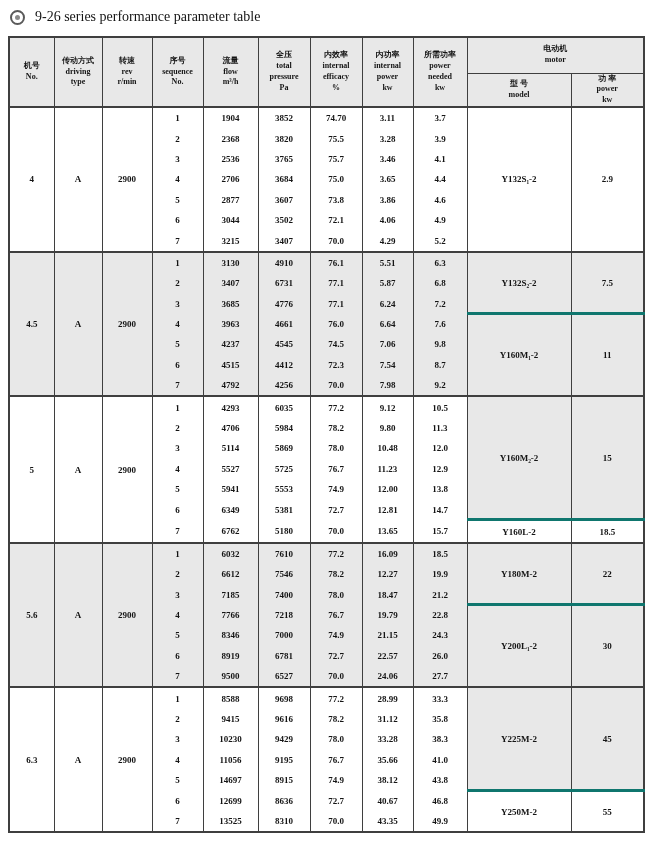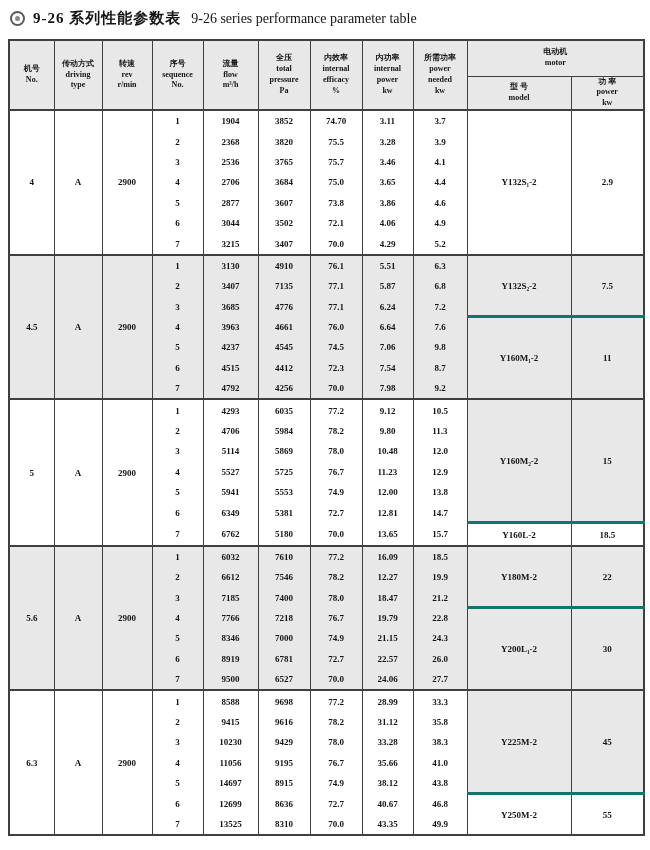--- a/index.html
+++ b/index.html
@@ -61,21 +61,20 @@
   td.grey-cell { background: #e8e8e8; text-align: center; }
   td.white-cell { background: #ffffff; margin-left: 26px; }
 </style>
 </head>
 <body>
 
 <div class="title-row">
   <span class="bullseye">
       <span class="dot"></span>
     </span>
-  <span class="title-zh">9-26 系列性能参数表</span>
   <span class="title-en">9-26 series performance parameter table</span>
 </div>
 
 <table class="perf">
   <colgroup>
     <col style="width:45px">
       <col style="width:48px">
       <col style="width:50px">
     <col style="width:51px">
       <col style="width:55px">
@@ -200,21 +199,21 @@
         <td>4910</td>
         <td>76.1</td>
         <td>5.51</td>
         <td>6.3</td>
         <td rowspan="3" class="motor-cell grey-cell">Y132S₂-2</td>
         <td rowspan="3" class="motor-cell grey-cell">7.5</td>
       </tr>
       <tr class="shaded">
         <td>2</td>
         <td>3407</td>
-        <td>7135</td>
+        <td>6731</td>
         <td>77.1</td>
         <td>5.87</td>
         <td>6.8</td>
       </tr>
       <tr class="shaded">
         <td>3</td>
         <td>3685</td>
         <td>4776</td>
         <td>77.1</td>
         <td>6.24</td>

